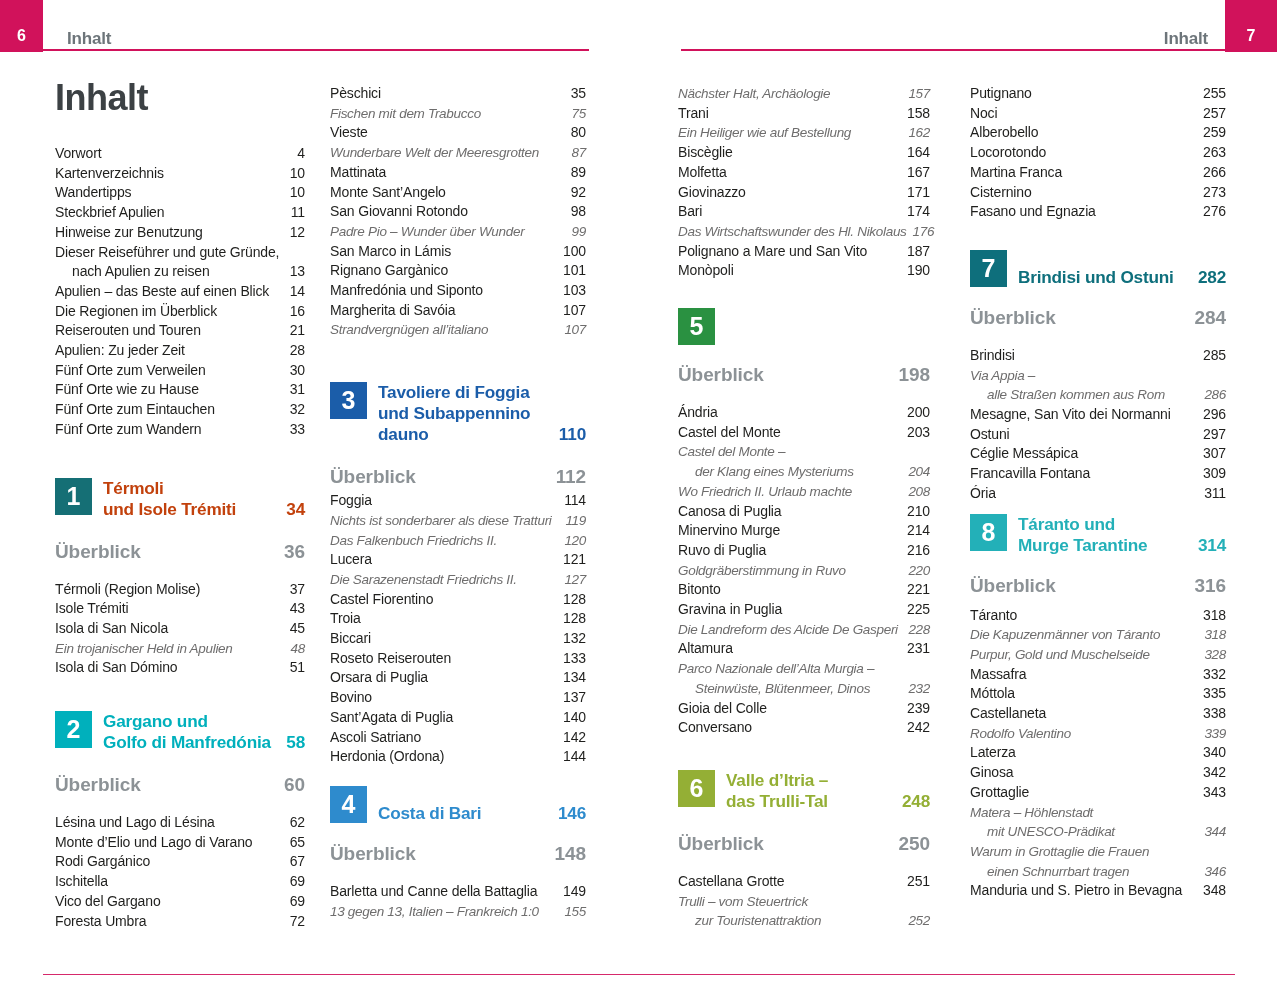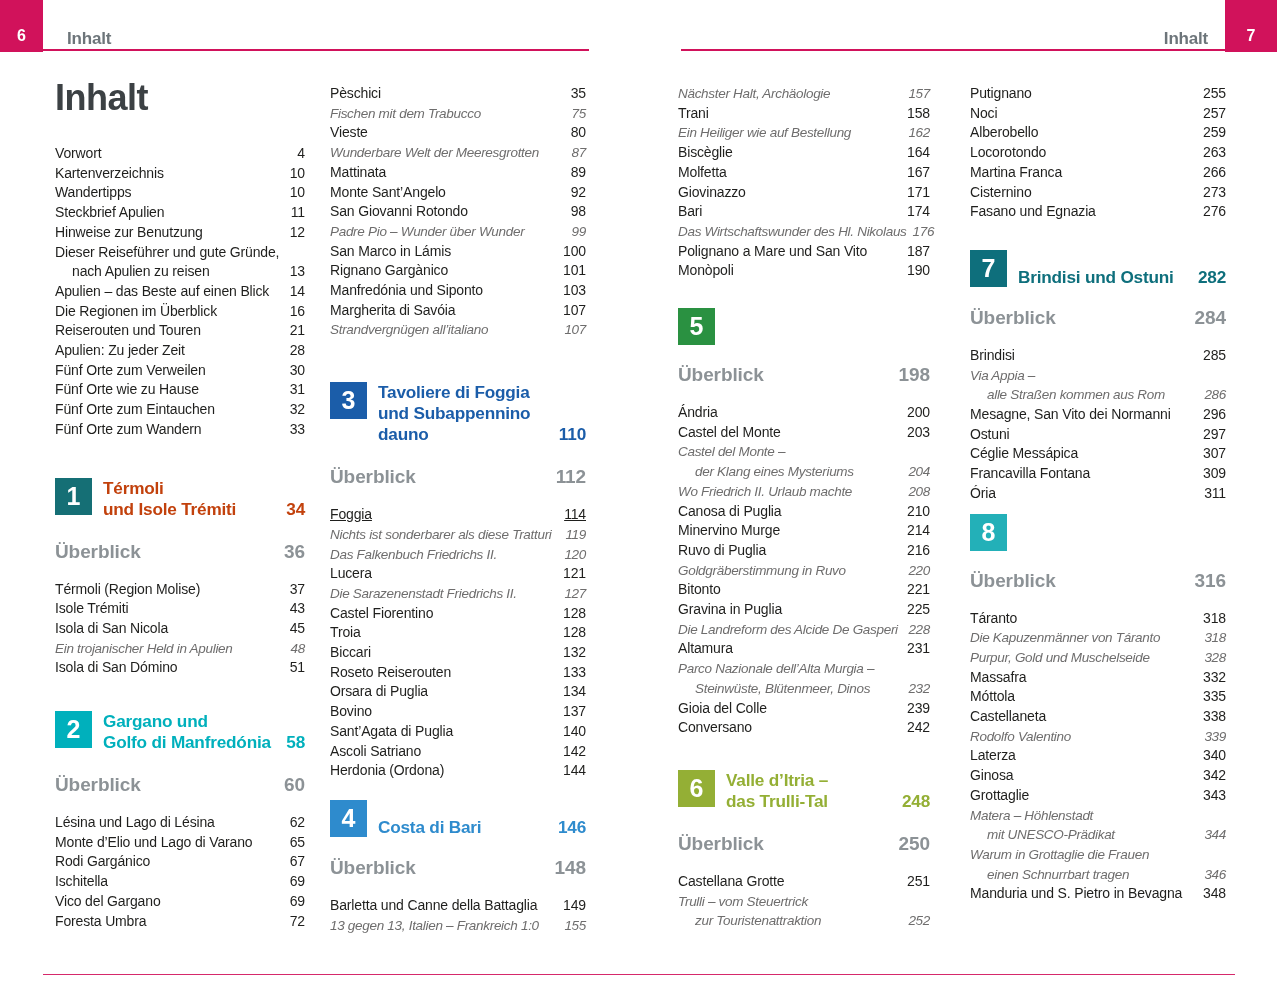--- a/index.html
+++ b/index.html
@@ -267,21 +267,21 @@
           <div class="chap-line">
             <span class="tl">dauno</span>
             <span class="chap-page">110</span>
           </div>
         </div>
       </div>
       <div class="ovw" style="margin-top: 22px;">
         <span class="lbl">Überblick</span>
         <span class="pg">112</span>
       </div>
-      <div class="row" style="margin-top: 18px; text-decoration: underline;">
+      <div class="row" style="margin-top: 4px;">
         <span class="lbl">Foggia</span>
         <span class="pg">114</span>
       </div>
       <div class="row it">
         <span class="lbl">Nichts ist sonderbarer als diese Tratturi</span>
         <span class="pg">119</span>
       </div>
       <div class="row it">
         <span class="lbl">Das Falkenbuch Friedrichs II.</span>
         <span class="pg">120</span>
@@ -562,26 +562,35 @@
       <div class="row">
         <span class="lbl">Francavilla Fontana</span>
         <span class="pg">309</span>
       </div>
       <div class="row">
         <span class="lbl">Ória</span>
         <span class="pg">311</span>
       </div>
       <div class="chap" style="margin-top: 10px;">
         <div class="chap-num" style="background: rgb(35, 176, 184);">8</div>
+        <div class="chap-body" style="color: rgb(35, 176, 184);">
+          <div class="chap-line">
+            <span class="tl">Táranto und</span>
+          </div>
+          <div class="chap-line">
+            <span class="tl">Murge Tarantine</span>
+            <span class="chap-page">314</span>
+          </div>
+        </div>
       </div>
       <div class="ovw" style="margin-top: 20px;">
         <span class="lbl">Überblick</span>
         <span class="pg">316</span>
       </div>
-      <div class="row" style="margin-top: 18px;">
+      <div class="row" style="margin-top: 10px;">
         <span class="lbl">Táranto</span>
         <span class="pg">318</span>
       </div>
       <div class="row it">
         <span class="lbl">Die Kapuzenmänner von Táranto</span>
         <span class="pg">318</span>
       </div>
       <div class="row it">
         <span class="lbl">Purpur, Gold und Muschelseide</span>
         <span class="pg">328</span>

